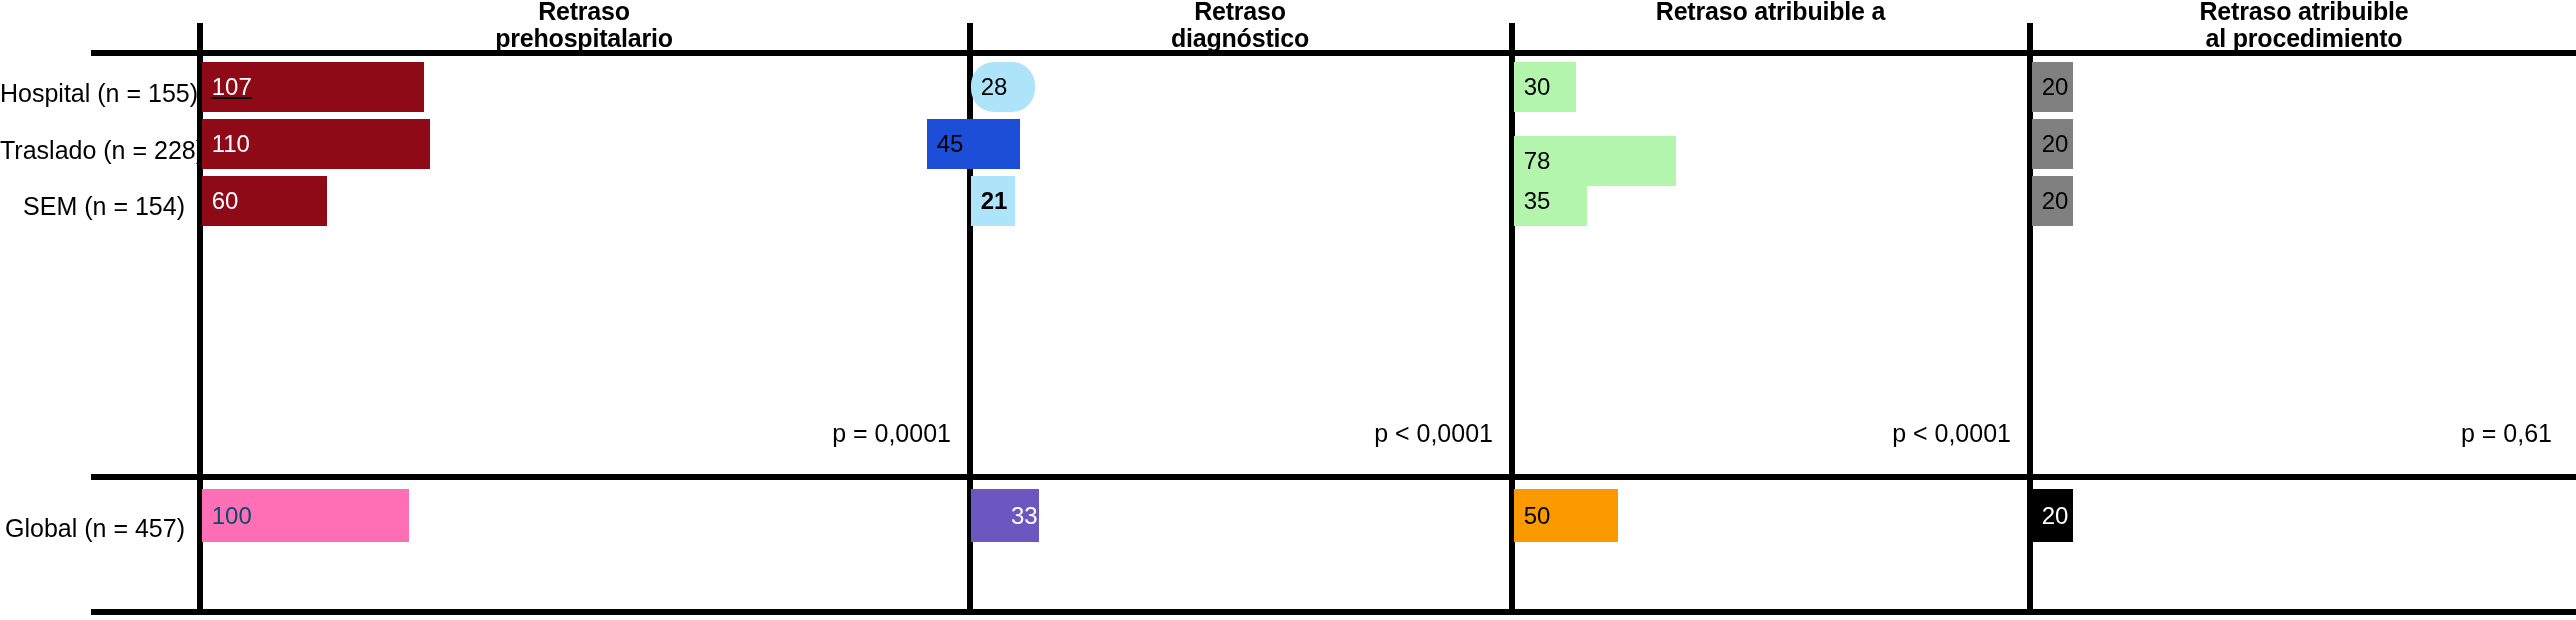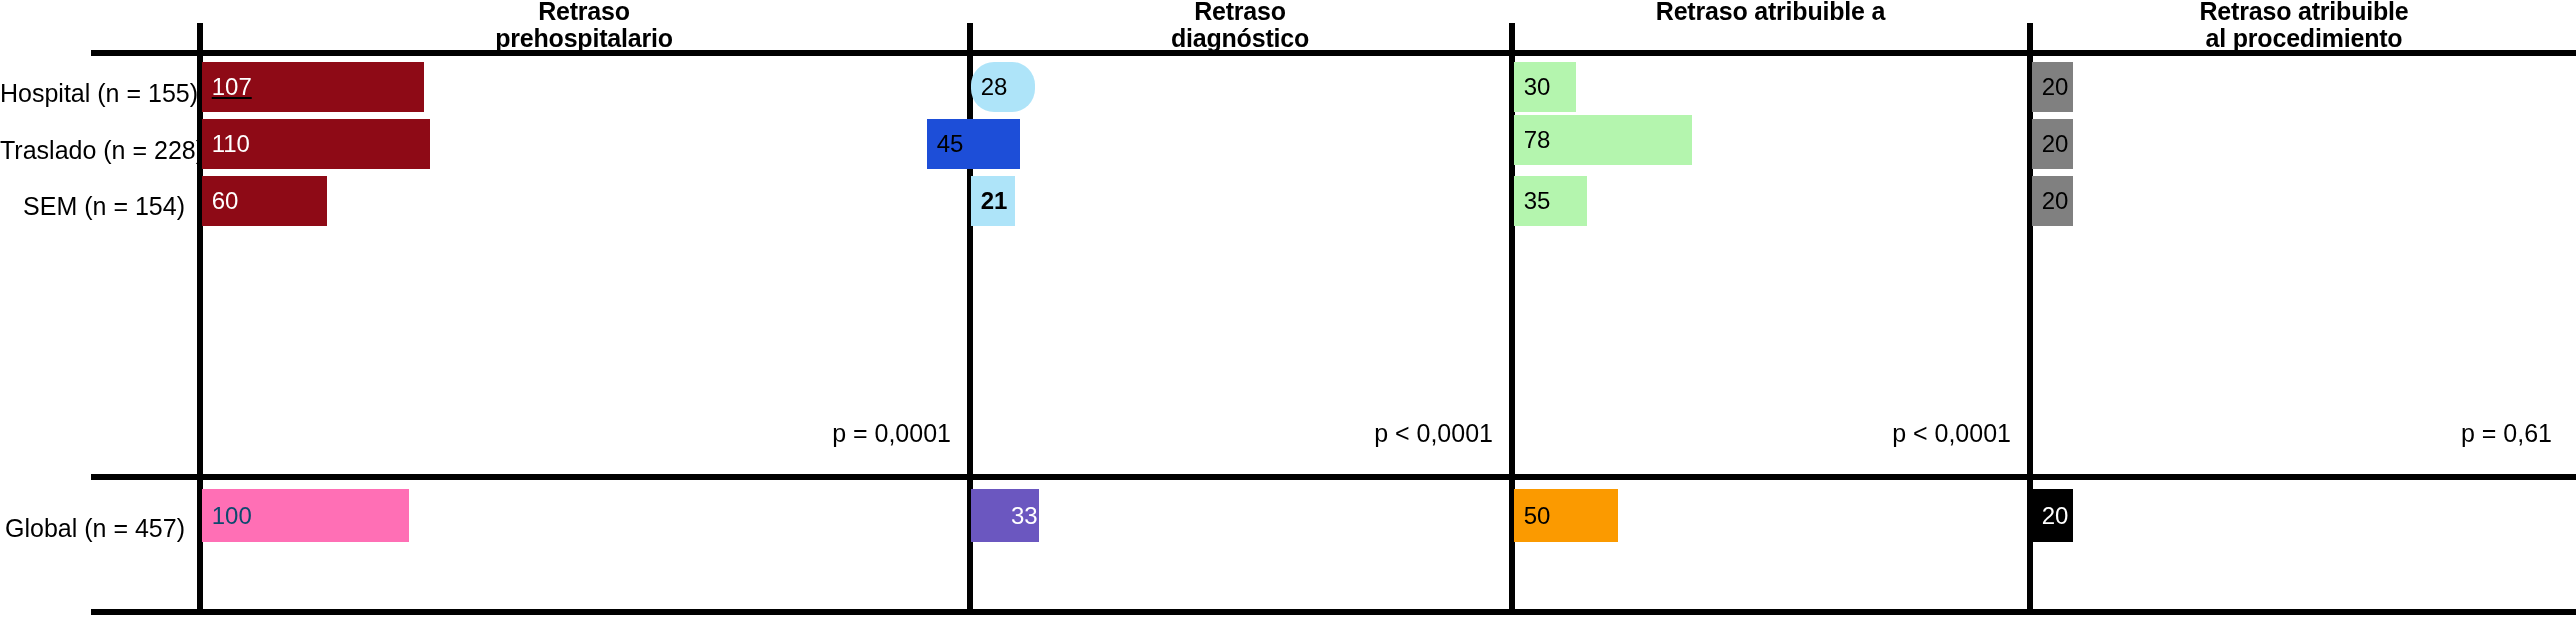--- a/index.html
+++ b/index.html
@@ -129,21 +129,21 @@
   <div class="bar" style="left: 971px; top: 176px; height: 50px; width: 44px; background-color: rgb(174, 228, 249); font-weight: bold;">
     <span class="val" style="color: rgb(0, 0, 0);">21</span>
   </div>
   <div class="bar" style="left: 971px; top: 489px; height: 53px; width: 68px; background-color: rgb(107, 87, 192);">
     <span class="val" style="color: rgb(255, 255, 255); padding-left: 40px;">33</span>
   </div>
 
   <div class="bar" style="left: 1514px; top: 62px; height: 50px; width: 62px; background-color: rgb(180, 245, 174);">
     <span class="val" style="color: rgb(0, 0, 0);">30</span>
   </div>
-  <div class="bar" style="left: 1514px; top: 115px; height: 50px; width: 178px; background-color: rgb(180, 245, 174);">
+  <div class="bar" style="left: 1514px; top: 136px; height: 50px; width: 162px; background-color: rgb(180, 245, 174);">
     <span class="val" style="color: rgb(0, 0, 0);">78</span>
   </div>
   <div class="bar" style="left: 1514px; top: 176px; height: 50px; width: 73px; background-color: rgb(180, 245, 174);">
     <span class="val" style="color: rgb(0, 0, 0);">35</span>
   </div>
   <div class="bar" style="left: 1514px; top: 489px; height: 53px; width: 104px; background-color: rgb(251, 154, 0);">
     <span class="val" style="color: rgb(0, 0, 0);">50</span>
   </div>
 
   <div class="bar" style="left: 2032px; top: 62px; height: 50px; width: 41px; background-color: rgb(128, 128, 128);">

